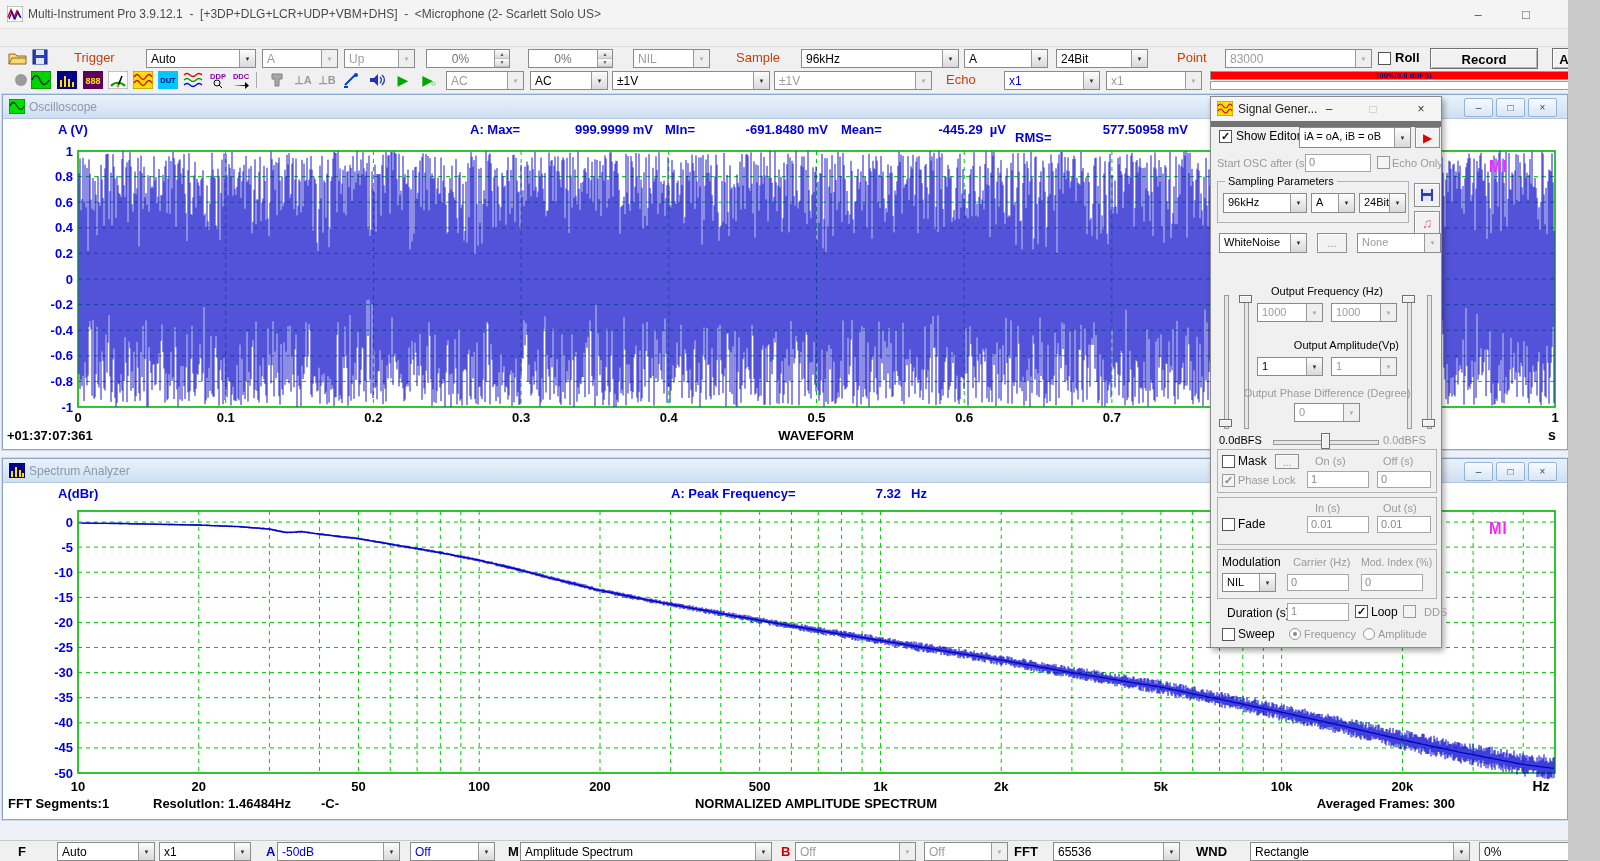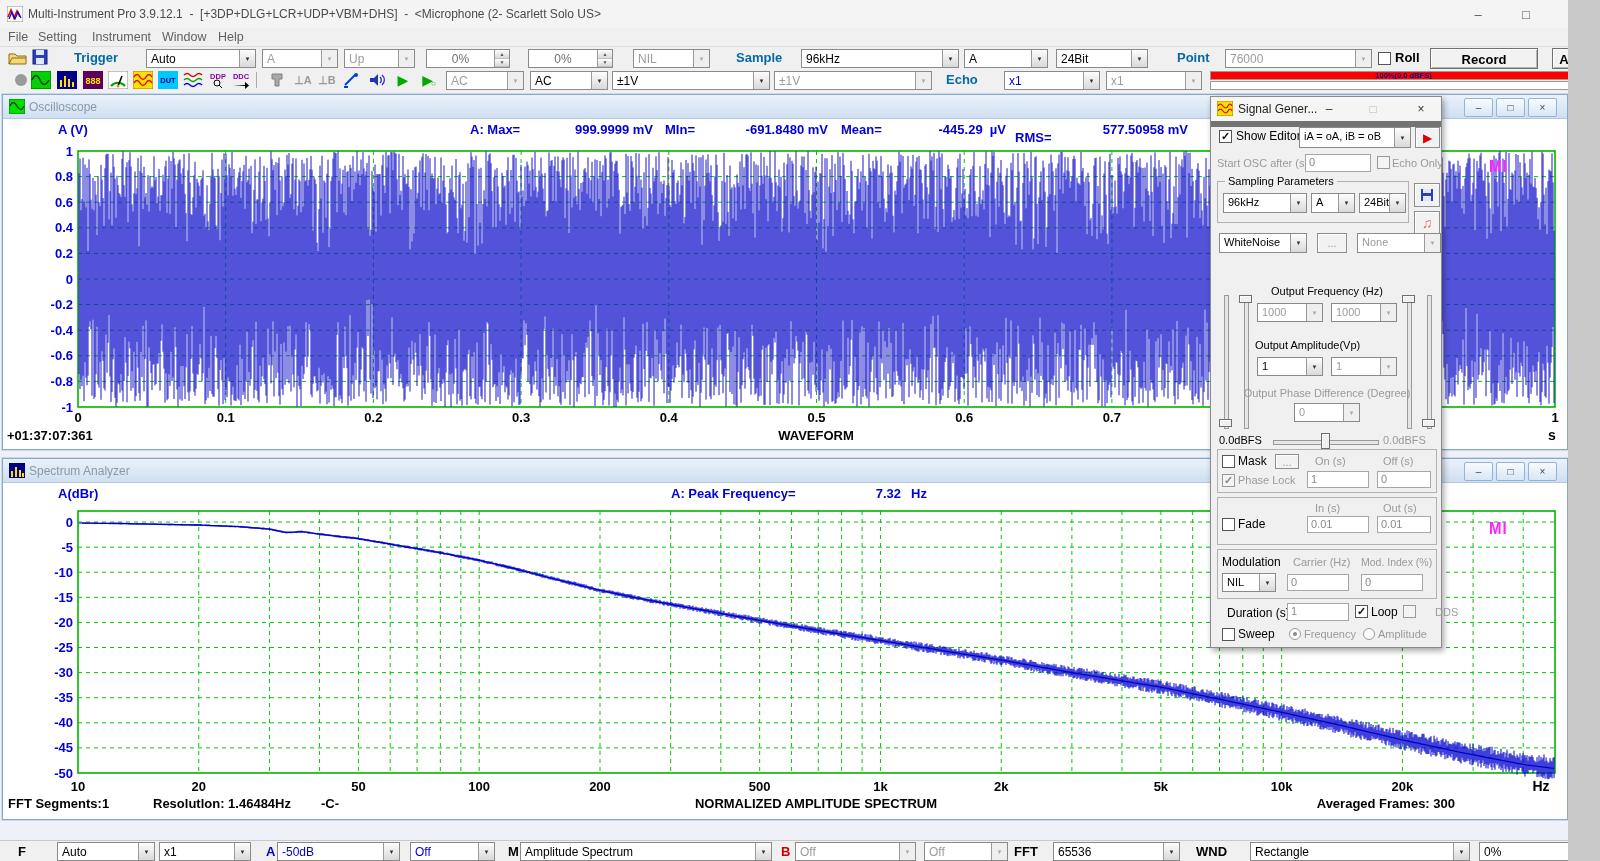--- a/index.html
+++ b/index.html
@@ -8,21 +8,21 @@
   .abs{position:absolute;}
   
   .titlebar{position:absolute;left:0;top:0;width:1600px;height:28px;background:#f4f4f4;border-bottom:1px solid #e2e2e2;}
   .titletext{position:absolute;left:28px;top:7px;font-size:12px;color:#4a4a4a;white-space:pre;}
   .winbtn{position:absolute;top:0;width:46px;height:28px;display:flex;align-items:center;justify-content:center;color:#555;font-size:13px;}
   .menubar{position:absolute;left:0;top:28px;width:1600px;height:18px;background:#f0f0f0;}
   .menuitem{position:absolute;top:2px;font-size:12.5px;color:#5f5f5f;}
   
   .tb1{position:absolute;left:0;top:46px;width:1600px;height:24px;background:#f0f0f0;border-top:1px solid #dcdcdc;}
   .tb2{position:absolute;left:0;top:70px;width:1600px;height:22px;background:#f0f0f0;}
-  .tlabel{position:absolute;font-weight:bold;font-size:13px;color:#0369a1;top:3px;}
+  .tlabel{position:absolute;font-weight:normal;font-size:13px;color:#c2410c;top:3px;}
   .combo{position:absolute;height:19px;background:#fff;border:1px solid #8a8a8a;display:flex;box-sizing:border-box;}
   .combo .ct{flex:1;padding:2px 3px 0 4px;font-size:12px;white-space:nowrap;overflow:hidden;}
   .combo .ca{width:15px;background:linear-gradient(#fdfdfd,#d9d9d9);border-left:1px solid #9a9a9a;display:flex;align-items:center;justify-content:center;font-size:6px;color:#333;}
   .combo.dis .ct{color:#9c9c9c;}
   .combo.dis .ca{color:#aaa;background:#efefef;}
   .combo.blue .ct{color:#0000cc;}
   .spin{position:absolute;height:19px;background:#fff;border:1px solid #8a8a8a;display:flex;box-sizing:border-box;}
   .spin .st{flex:1;text-align:center;padding-top:2px;font-size:12px;color:#707070;}
   .spin .sb{width:14px;display:flex;flex-direction:column;border-left:1px solid #9a9a9a;}
   .spin .sb span{flex:1;font-size:5px;color:#555;background:linear-gradient(#fdfdfd,#d9d9d9);display:flex;align-items:center;justify-content:center;border-bottom:1px solid #c0c0c0;}
@@ -80,27 +80,20 @@
       <rect x="0" y="0" width="16" height="16" fill="#ffffff" stroke="#888"></rect>
       <polyline points="1,11 4,4 7,12 10,5 13,11" fill="none" stroke="#dd0000" stroke-width="1.6"></polyline>
       <polyline points="2,13 5,6 8,13 11,6 14,12" fill="none" stroke="#0000cc" stroke-width="1.2"></polyline>
     </svg>
     <span class="titletext">Multi-Instrument Pro 3.9.12.1  -  [+3DP+DLG+LCR+UDP+VBM+DHS]  -  &lt;Microphone (2- Scarlett Solo US&gt;</span>
     <div class="winbtn" style="left:1455px">–</div>
     <div class="winbtn" style="left:1503px">□</div>
     <div class="winbtn" style="left:1551px">×</div>
   </div>
 
-  <div class="menubar">
-    <span class="menuitem" style="left:8px">File</span>
-    <span class="menuitem" style="left:38px">Setting</span>
-    <span class="menuitem" style="left:92px">Instrument</span>
-    <span class="menuitem" style="left:162px">Window</span>
-    <span class="menuitem" style="left:218px">Help</span>
-  </div>
 
   <div class="tb1">
     <svg class="abs" style="left:8px;top:2px" width="19" height="17">
       <path d="M1,5 L7,5 L9,7 L18,7 L18,15 L1,15 Z" fill="#f8d776" stroke="#8a6d1d"></path>
       <path d="M1,15 L4,9 L18,9" fill="none" stroke="#8a6d1d"></path>
     </svg>
     <svg class="abs" style="left:32px;top:2px" width="16" height="16">
       <rect x="1" y="1" width="14" height="14" fill="#2a3fb8" stroke="#14207a"></rect>
       <rect x="4" y="1" width="8" height="5" fill="#dfe6ff"></rect>
       <rect x="4" y="9" width="8" height="6" fill="#dfe6ff"></rect>
@@ -144,21 +137,21 @@
     <div class="combo" style="left:964px;top:2px;width:84px">
       <span class="ct">A</span>
         <span class="ca">▼</span>
       </div>
     <div class="combo" style="left:1056px;top:2px;width:92px">
       <span class="ct">24Bit</span>
         <span class="ca">▼</span>
       </div>
     <span class="tlabel" style="left:1177px">Point</span>
     <div class="combo dis" style="left:1225px;top:2px;width:147px">
-      <span class="ct">76000</span>
+      <span class="ct">83000</span>
         <span class="ca">▼</span>
       </div>
     <span class="cb" style="left:1378px;top:5px"></span>
     <span class="cblabel" style="left:1395px;top:3px">Roll</span>
     <div class="pushbtn" style="left:1430px;top:1px;width:108px">Record</div>
     <div class="pushbtn" style="left:1552px;top:1px;width:44px">Auto</div>
   </div>
 
   <div class="tb2">
     <div class="ticon" style="left:10px">
@@ -544,21 +537,21 @@
     <div class="sgl" style="left:44px;top:188px;width:144px;text-align:center">Output Frequency (Hz)</div>
     <div class="combo dis" style="left:46px;top:206px;width:66px;height:19px">
       <span class="ct" style="font-size:11px">1000</span>
         <span class="ca">▼</span>
       </div>
     <div class="combo dis" style="left:120px;top:206px;width:66px;height:19px">
       <span class="ct" style="font-size:11px">1000</span>
         <span class="ca">▼</span>
       </div>
 
-    <div class="sgl" style="left:44px;top:242px;width:144px;text-align:left">Output Amplitude(Vp)</div>
+    <div class="sgl" style="left:44px;top:242px;width:144px;text-align:right">Output Amplitude(Vp)</div>
     <div class="combo" style="left:46px;top:260px;width:66px;height:19px">
       <span class="ct" style="font-size:11px">1</span>
         <span class="ca">▼</span>
       </div>
     <div class="combo dis" style="left:120px;top:260px;width:66px;height:19px">
       <span class="ct" style="font-size:11px">1</span>
         <span class="ca">▼</span>
       </div>
 
     <div class="sgl g" style="left:14px;top:290px;width:204px;text-align:center">Output Phase Difference (Degree)</div>
@@ -600,21 +593,21 @@
         <span class="ca">▼</span>
       </div>
     <div class="input" style="left:76px;top:477px;width:62px;height:17px">0</div>
     <div class="input" style="left:150px;top:477px;width:62px;height:17px">0</div>
 
     <span class="sgl b12" style="left:16px;top:509px">Duration (s)</span>
     <div class="input" style="left:76px;top:506px;width:62px;height:18px">1</div>
     <span class="cb checked" style="left:144px;top:508px"></span>
     <span class="sgl b12" style="left:160px;top:508px">Loop</span>
     <span class="cb dis" style="left:192px;top:508px"></span>
-    <span class="sgl g" style="left:224px;top:509px">DDS</span>
+    <span class="sgl g" style="left:213px;top:509px">DDS</span>
 
     <span class="cb" style="left:11px;top:531px"></span>
     <span class="sgl b12" style="left:27px;top:530px">Sweep</span>
     <span class="radio sel" style="left:78px;top:531px"></span>
     <span class="sgl g" style="left:93px;top:531px">Frequency</span>
     <span class="radio" style="left:152px;top:531px"></span>
     <span class="sgl g" style="left:167px;top:531px">Amplitude</span>
   </div>
 
   <div class="statusbar">

